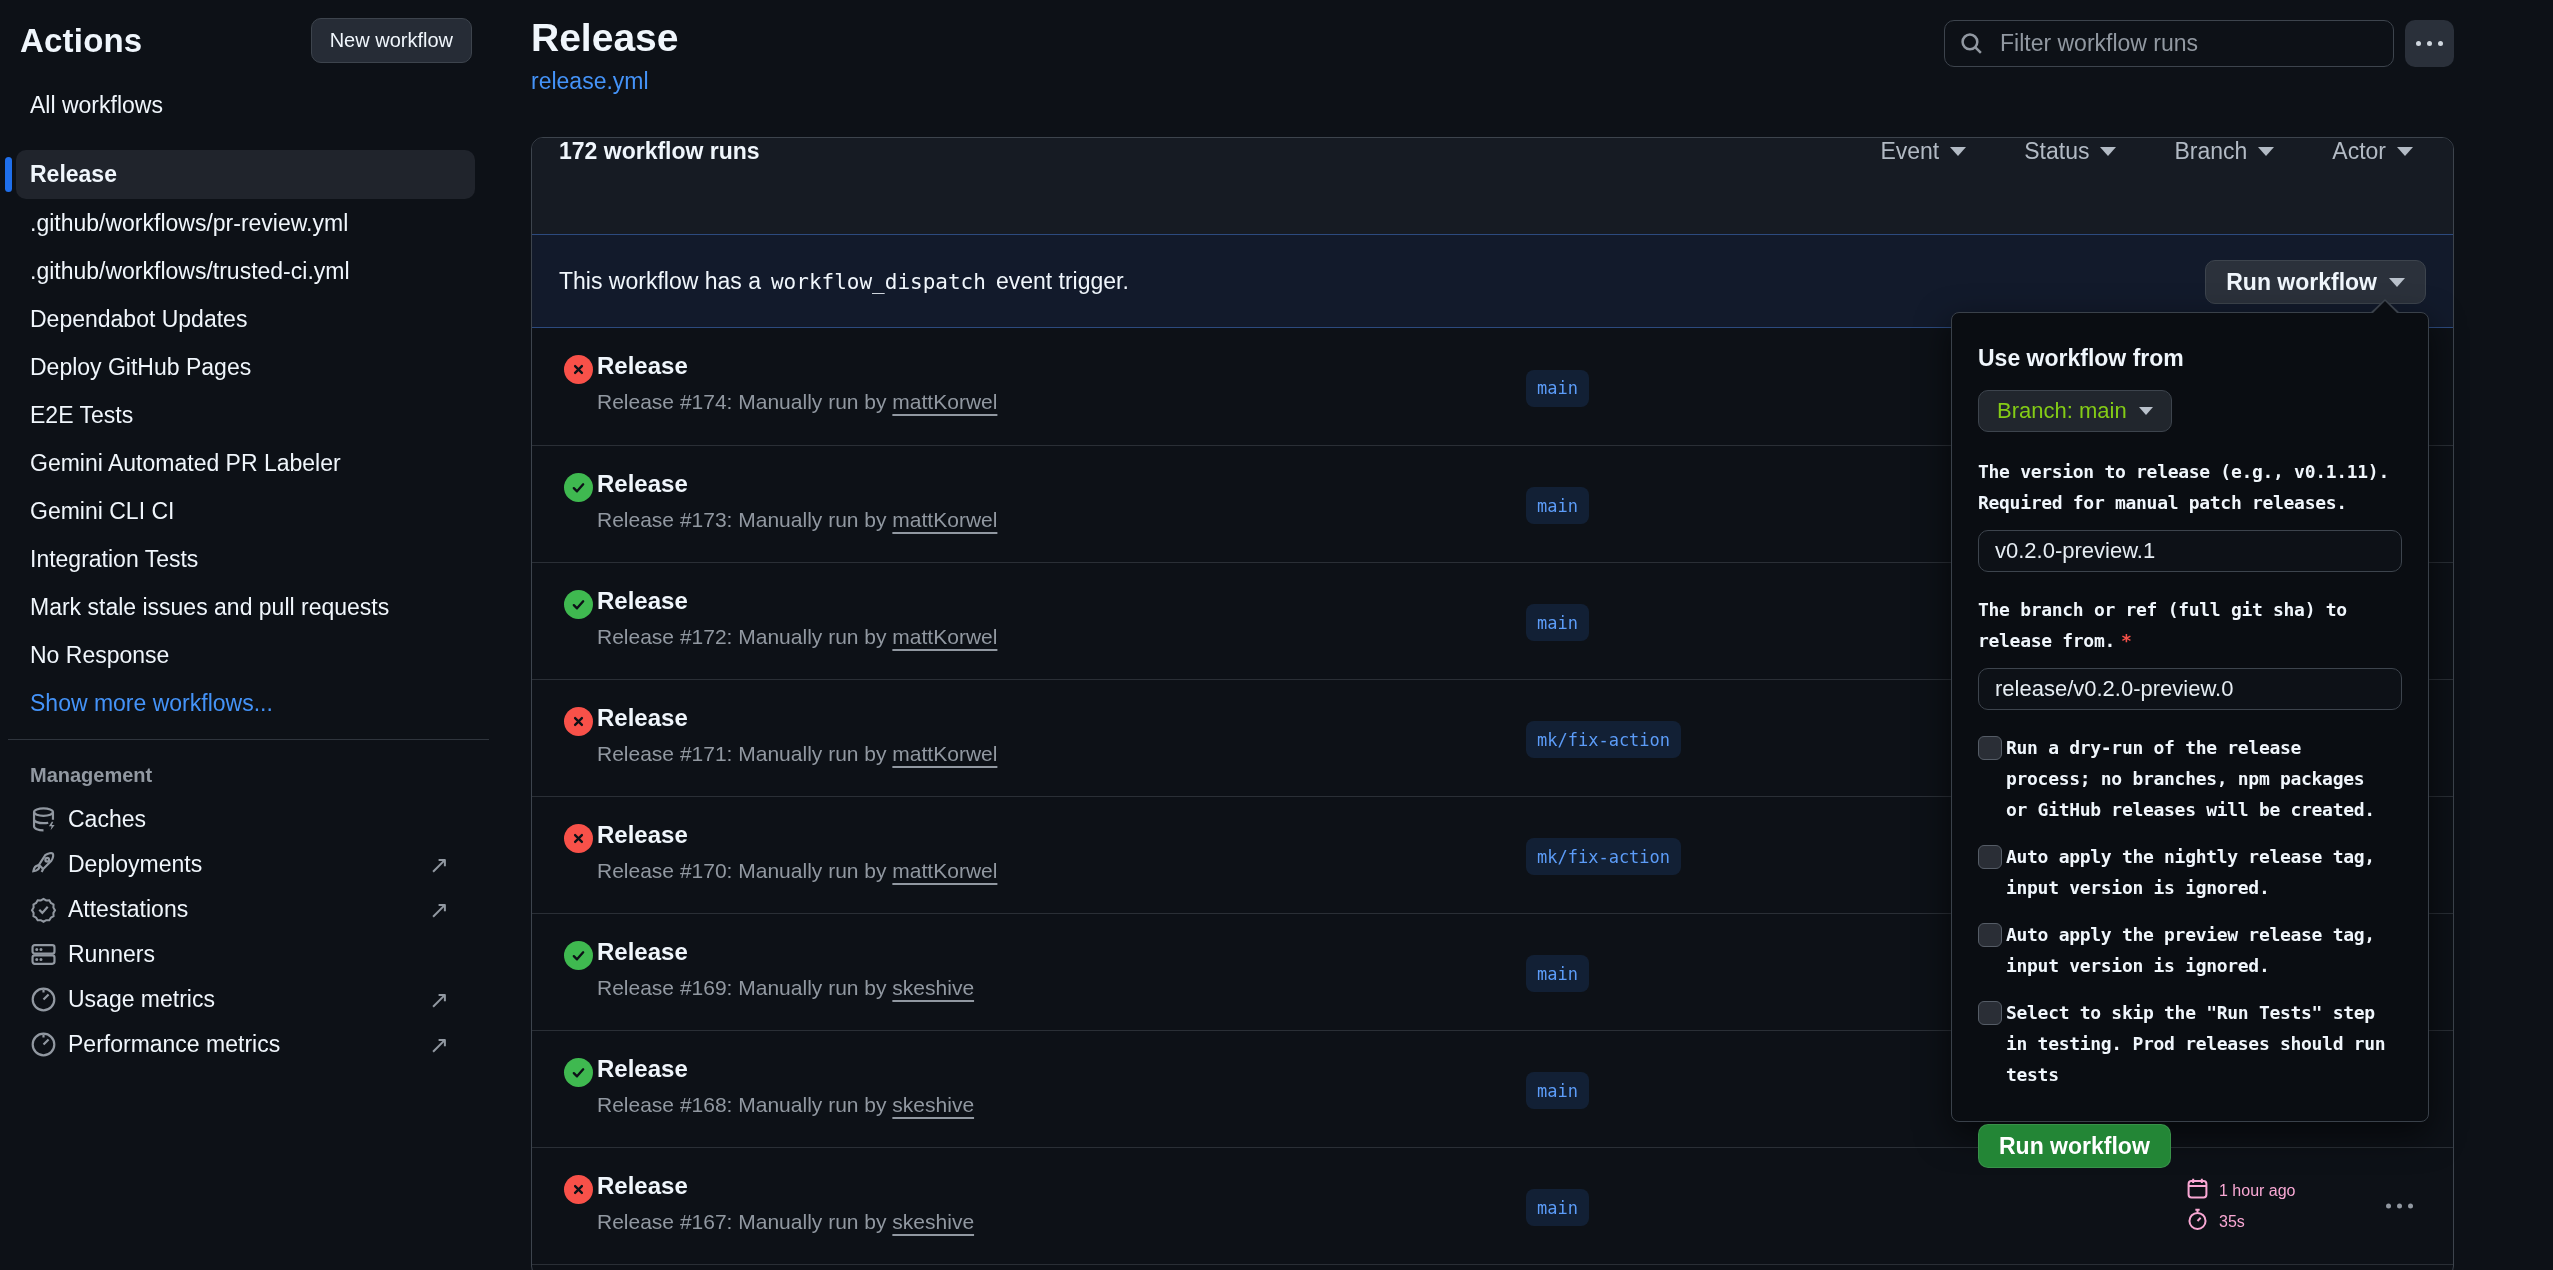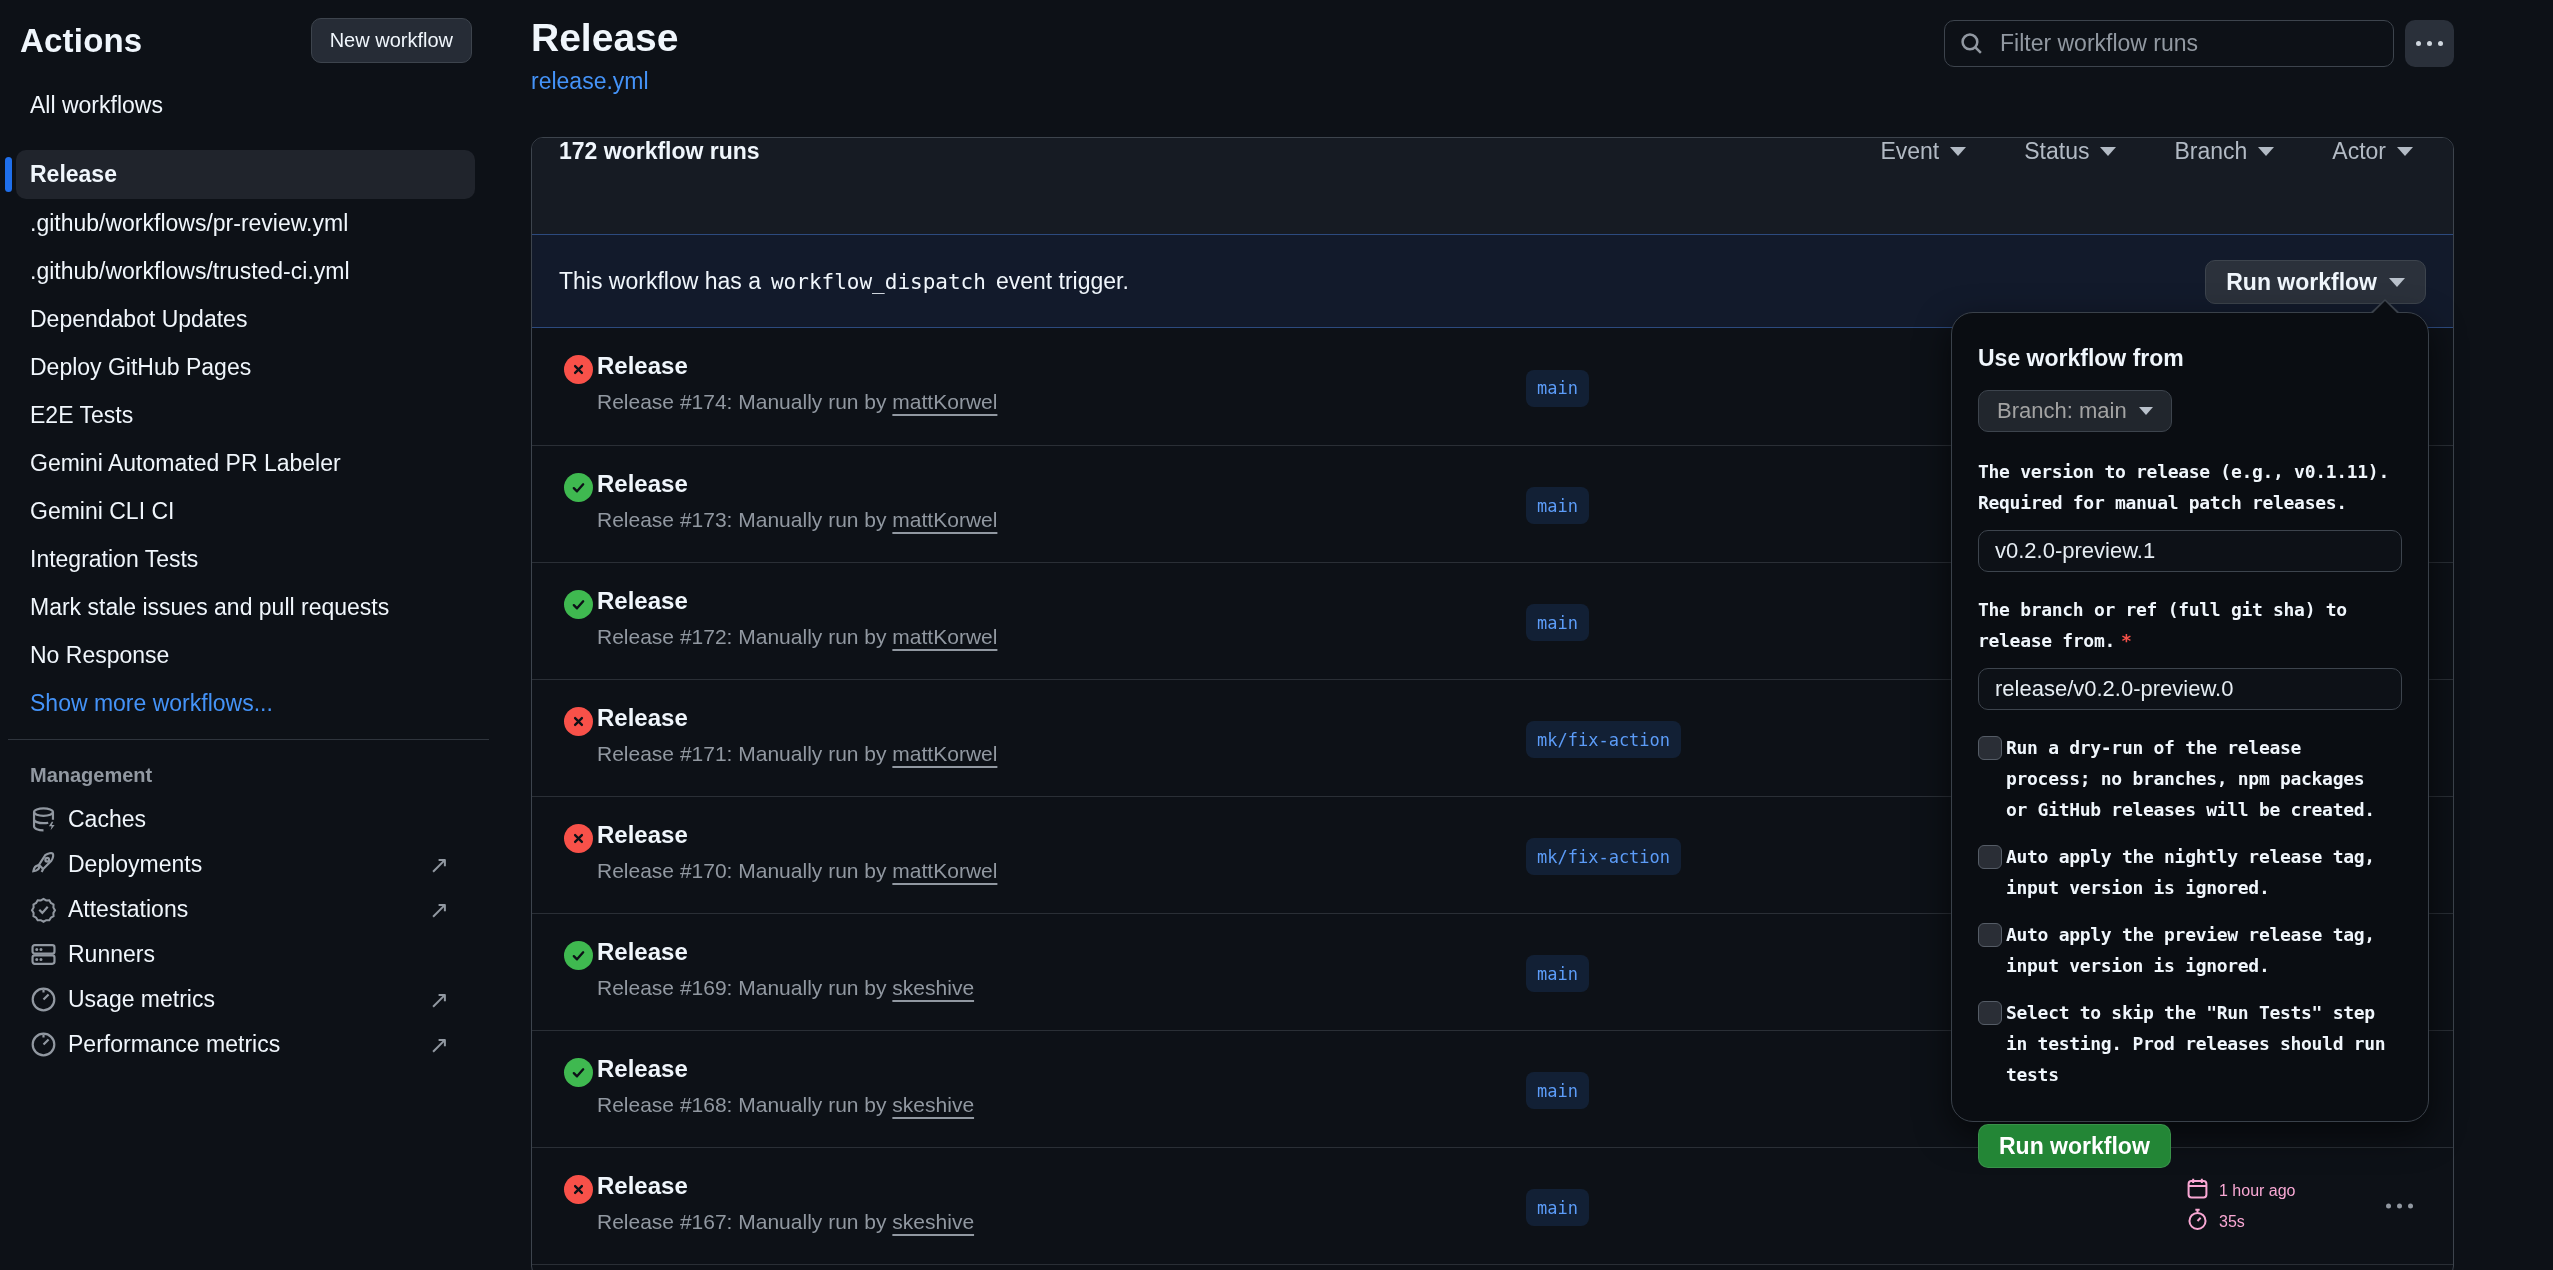--- a/index.html
+++ b/index.html
@@ -117,35 +117,35 @@
   .row-kebab {
     position:absolute; right:32px; top:50%; transform:translateY(-50%);
     background:none; border:none; cursor:pointer; display:flex; gap:6px; padding:8px;
   }
   .row-kebab i { background:#9198a1; width:5px; height:5px; }
   .row-stub { height:8px; border-top:1px solid #2a2f36; }
 
   
   .popup {
     position:absolute; left:1951px; top:312px; width:478px; height:810px; z-index:20;
-    background:#0a0d12; border:1px solid #3a414a; border-radius:22px;
+    background:#0a0d12; border:1px solid #3a414a; border-radius:8px;
     box-shadow:0 12px 34px rgba(0,0,0,.6); padding:26px 26px;
   }
   .popup::before {
     content:""; position:absolute; top:-14px; right:28px; width:0; height:0;
     border-left:15px solid transparent; border-right:15px solid transparent; border-bottom:14px solid #3a414a;
   }
   .popup::after {
     content:""; position:absolute; top:-12px; right:30px; width:0; height:0;
     border-left:13px solid transparent; border-right:13px solid transparent; border-bottom:13px solid #0a0d12;
   }
   .popup-heading { font-size:23px; font-weight:700; margin:6px 0 18px 0; }
   .branch-select {
     display:inline-flex; align-items:center; gap:12px; height:42px; padding:0 18px;
-    background:#21262d; border:1px solid #3d444d; border-radius:10px; color:#a3a3a3;
+    background:#21262d; border:1px solid #3d444d; border-radius:10px; color:#84cc16;
     font-size:22px; font-family:"Liberation Sans",sans-serif; cursor:pointer; margin-bottom:24px;
   }
   .branch-select .caret-down { color:#b9c1cb; border-left-width:7px; border-right-width:7px; border-top-width:8px; }
   .field-label { font-size:18px; font-weight:700; line-height:31px; letter-spacing:-.3px; color:#f0f6fc; margin-bottom:12px; }
   .req-star { color:#f85149; margin-left:6px; }
   .popup-input {
     width:100%; height:42px; background:#0d1117; border:1px solid #3d444d; border-radius:10px;
     color:#e6edf3; font-size:22px; font-family:"Liberation Sans",sans-serif; padding:0 16px; margin-bottom:22px; outline:none;
   }
   .cb-row { display:flex; gap:4px; margin-bottom:16px; }

